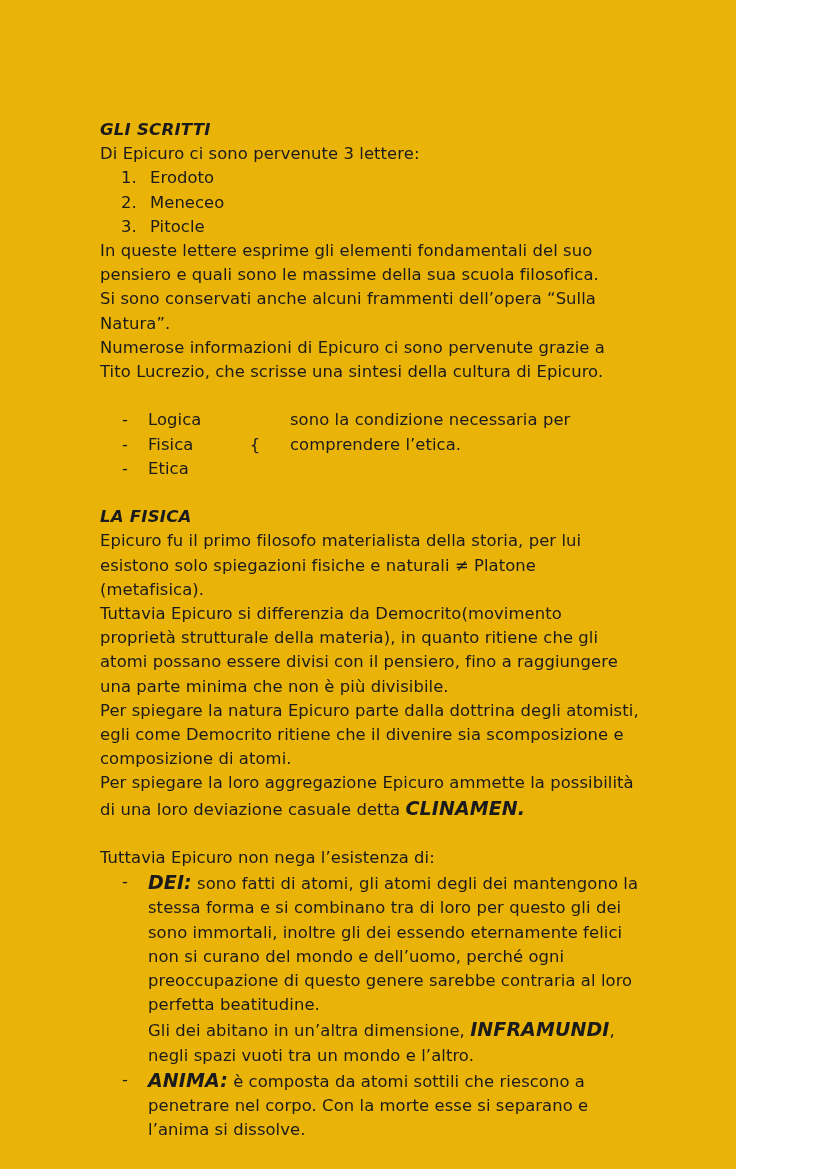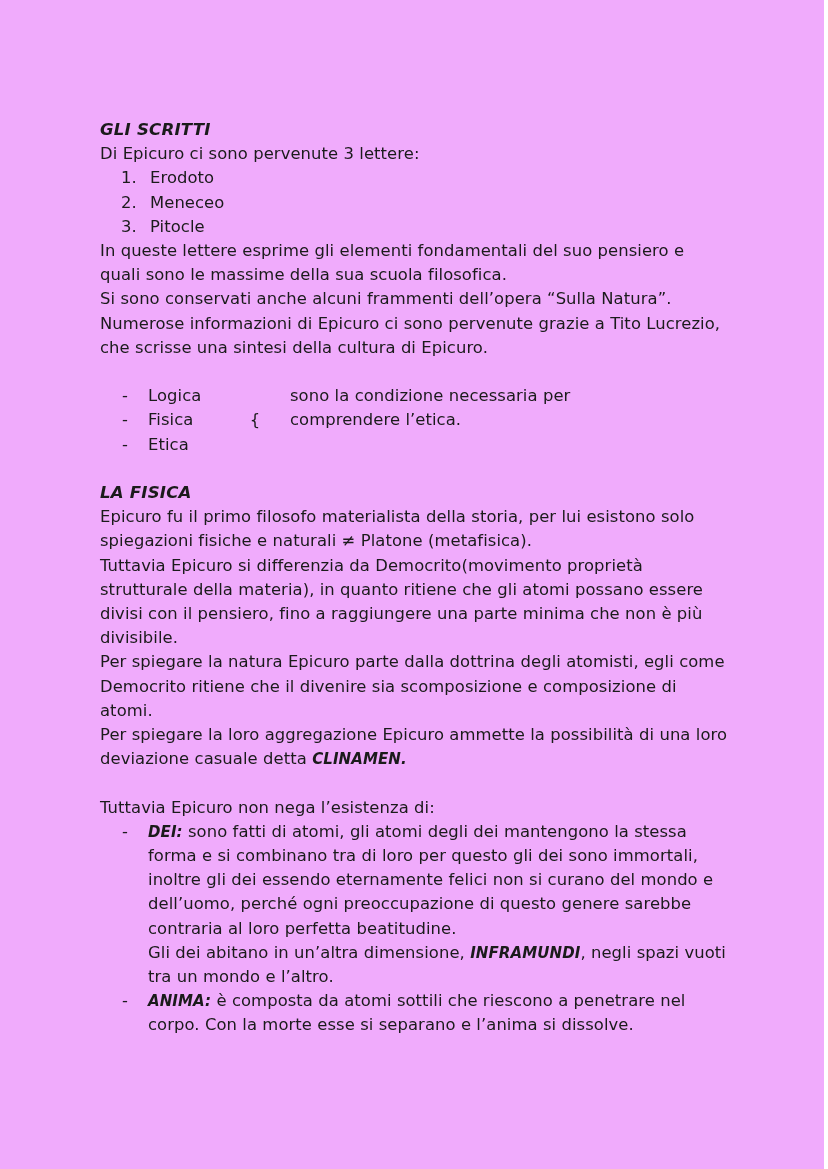--- a/index.html
+++ b/index.html
@@ -11,23 +11,23 @@
   body {
     width: 828px;
     height: 1169px;
     overflow: hidden;
     font-family: "DejaVu Sans", sans-serif;
     color: #1b1b1b;
   }
 
   #page {
     position: relative;
-    width: 824px;
+    width: 736px;
     height: 1169px;
-    background: #f0abfc;
+    background: #eab308;
     box-sizing: border-box;
     padding: 118px 96px 0 100px;
   }
 
   .doc {
     font-size: 16.4px;
     line-height: 24.2px;
     letter-spacing: 0.08px;
     color: #1b1b1b;
     max-width: 634px;
@@ -104,21 +104,21 @@
     flex: 0 0 30px;
     text-align: center;
   }
   .materie-desc {
     flex: 1 1 auto;
   }
 
   em.bi {
     font-weight: bold;
     font-style: italic;
-    font-size: 15px;
+    font-size: 19px;
     letter-spacing: 0.1px;
   }
 </style>
 </head>
 <body>
 
 <div id="page">
   <div class="doc">
 
     <div class="heading">GLI SCRITTI</div>

